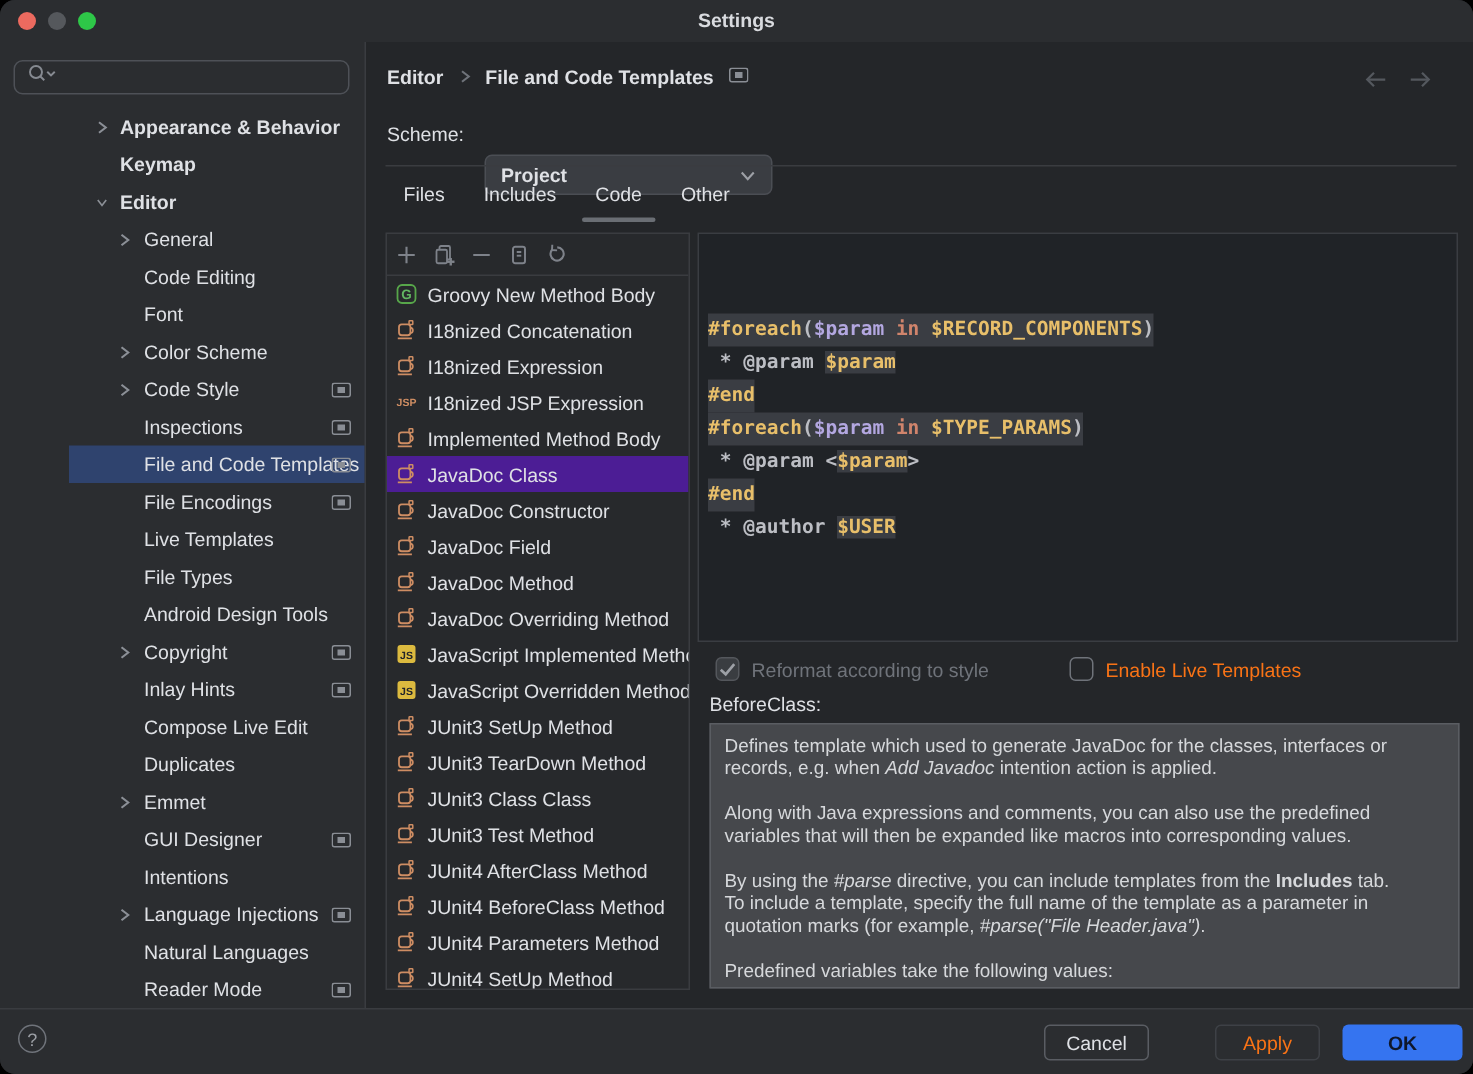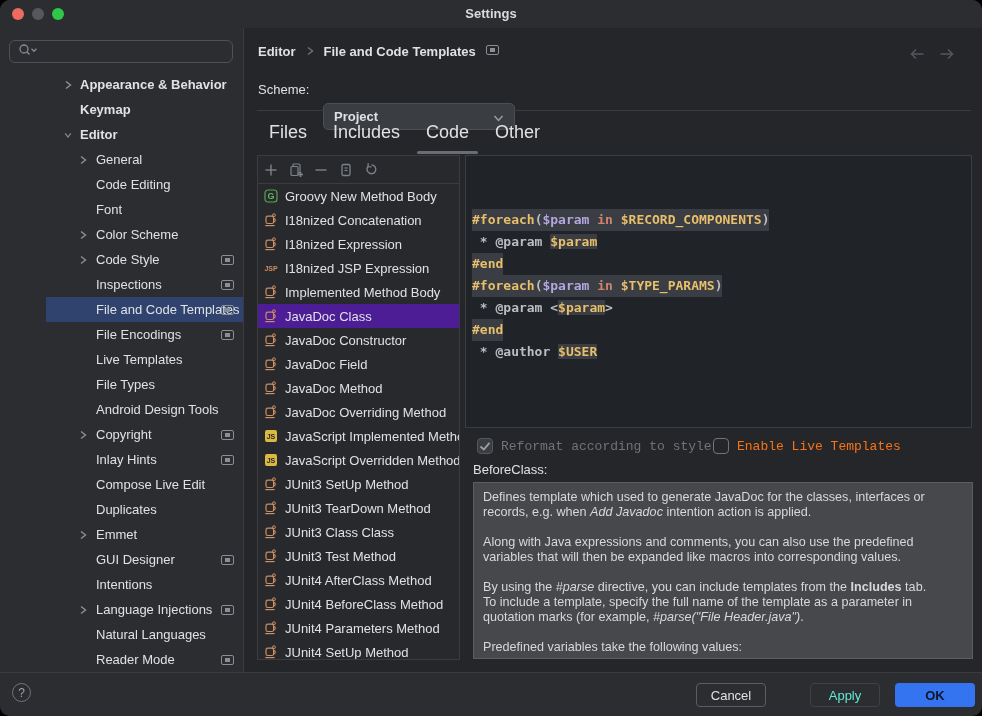--- a/index.html
+++ b/index.html
@@ -21,55 +21,55 @@
 .trow .mon { position:absolute; right:9px; top:7px; }
 .trow.sel { background:#2F436E; }
 .content { position:absolute; left:245px; top:28px; right:0; bottom:44px; background:#242629; }
 .breadcrumb { position:absolute; left:13px; top:16px; display:flex; gap:10px; align-items:center; font-weight:bold; font-size:13px; color:#DFE1E5; }
 .nav-arrows { position:absolute; right:28px; top:18px; display:flex; gap:14px; }
 .scheme-label { position:absolute; left:13px; top:54px; font-size:13px; color:#DFE1E5; }
 .dropdown { position:absolute; left:78px; top:47px; width:192px; height:27px; background:#3A3D42; border:1px solid #4B4E54; border-radius:5px; display:flex; align-items:center; padding:0 10px;margin-top:28px; }
 .dropdown .val { font-weight:bold; font-size:13px; color:#DFE1E5; flex:1; }
 .hsep { position:absolute; left:12px; width:714px; top:82px; height:1px; background:#3A3C40; }
 .tabs { position:absolute; left:24px; top:94px; display:flex; gap:26px; }
-.tab { font-size:18px; color:#DFE1E5; position:relative; padding-bottom:11px; }
+.tab { font-size:13px; color:#DFE1E5; position:relative; padding-bottom:11px; }
 .tab.active::after { content:""; position:absolute; left:-9px; right:-9px; bottom:0; height:3px; border-radius:2px; background:#6A6E74; }
 .list-panel { position:absolute; left:12px; top:127px; width:203px; height:505px; background:#27292C; border:1px solid #3A3C40; overflow:hidden; }
 .ltoolbar { height:28px; border-bottom:1px solid #3A3C40; display:flex; align-items:center; padding-left:5px; gap:9px; }
 .tbtn { width:16px; height:16px; display:flex; align-items:center; justify-content:center; }
 .lrow { height:24px; display:flex; align-items:center; padding-left:6px; font-size:13px; color:#DFE1E5; white-space:nowrap; }
 .lrow .ticon { width:14px; height:14px; flex:none; margin-right:7px; }
 .lrow.sel { background:#4c1d95; }
 .editor { position:absolute; left:220px; top:127px; width:507px; height:273px; background:#202327; border:1px solid #3A3D42; padding:7px 0 0 6px; font-family:"DejaVu Sans Mono",monospace; font-size:13px; font-weight:bold; overflow:hidden; }
 .cline { height:22px; line-height:22px; white-space:pre; }
 .cline .seg { display:inline-block;margin-top:46px; }
 .hlb { background:#3A3D43; }
 .c-dir { color:#E8BF6A; }
 .c-pvar { color:#B3A7E0; }
 .c-kw { color:#D0846C; }
 .c-gvar { color:#E8BF6A; }
 .c-pl { color:#BCBEC4; }
 .opts { position:absolute; top:410px; left:0; right:0; height:17px; }
-.cb { position:absolute; display:flex; align-items:center; gap:8px; font-size:13px;font-family:Liberation Mono, monospace; }
+.cb { position:absolute; display:flex; align-items:center; gap:8px; font-size:13px; }
 .cbbox { width:16px; height:16px; border-radius:4px; flex:none; }
 .cb1 { left:232px; color:#6F737A; }
 .cb1 .cbbox { background:#3A3D41; border:1px solid #54575C; display:flex; align-items:center; justify-content:center; }
 .cb2 { left:468px; color:#f97316; }
 .cb2 .cbbox { border:1.5px solid #6F737A; background:transparent; }
 .desc-label { position:absolute; left:228px; top:434px; font-size:13px; color:#DFE1E5; }
 .desc-box { position:absolute; left:228px; top:454px; width:500px; height:177px; background:#46484C; border:1px solid #5A5D62; padding:7px 9px; overflow:hidden; }
 .desc-box .para { margin-bottom:15px; }
 .desc-box .dline { font-size:12.6px; line-height:15px; color:#D6D8DB; white-space:nowrap; }
 .desc-box i { font-style:italic; }
 .desc-box b { font-weight:bold; }
 .footer { position:absolute; left:0; right:0; bottom:0; height:44px; background:#2B2D30; border-top:1px solid #3A3C40; }
 .help { position:absolute; left:12px; top:10px; width:19px; height:19px; border:1.5px solid #6F737A; border-radius:50%; color:#9DA0A6; font-size:12px; display:flex; align-items:center; justify-content:center; }
 .btn { position:absolute; top:10px; height:24px; border-radius:4px; font-size:13px; display:flex; align-items:center; justify-content:center; }
 .btn-cancel { left:696px; width:70px; border:1px solid #5A5D63; color:#DFE1E5; }
-.btn-apply { left:810px; width:70px; border:1px solid #3E4146; color:#5eead4; }
+.btn-apply { left:810px; width:70px; border:1px solid #3E4146; color:#f97316; }
 .btn-ok { left:895px; width:80px; background:#3574F0; color:#0f172a; font-weight:bold; }
 </style>
 </head>
 <body>
 
 <div class="window">
   <div class="titlebar">
     <div class="lights">
       <div class="light" id="light-red" style="background: rgb(236, 106, 95);"></div>
       <div class="light" id="light-yellow" style="background: rgb(85, 88, 92);"></div>

